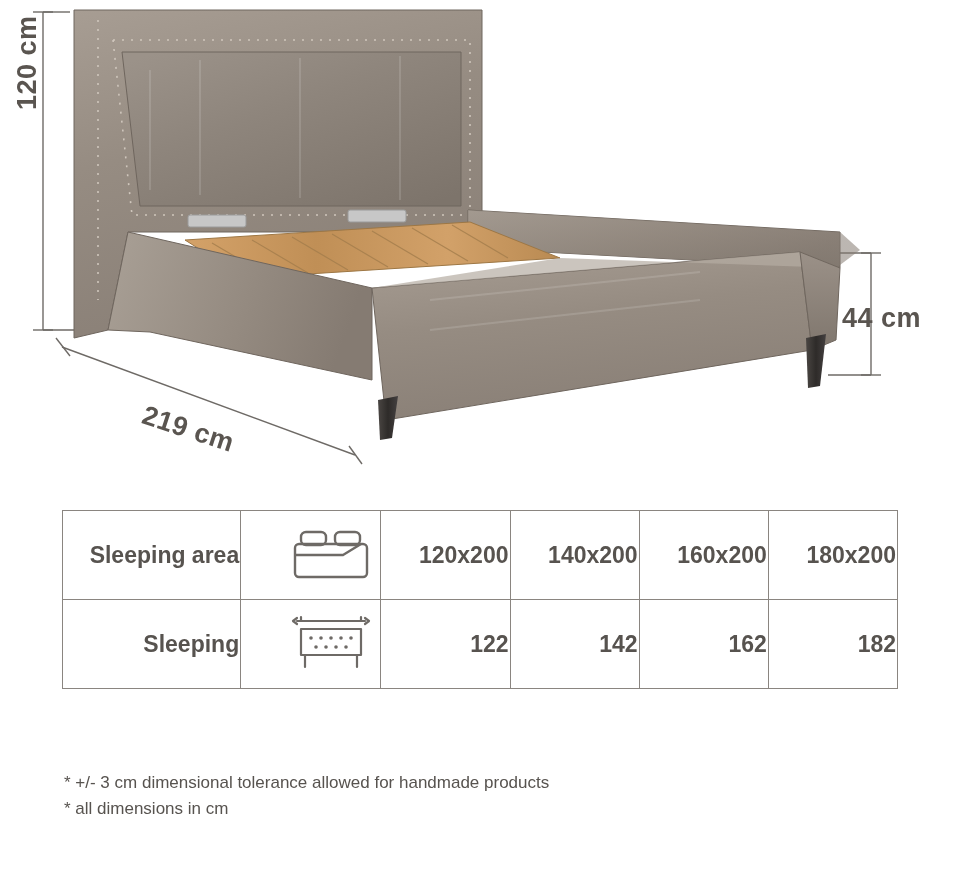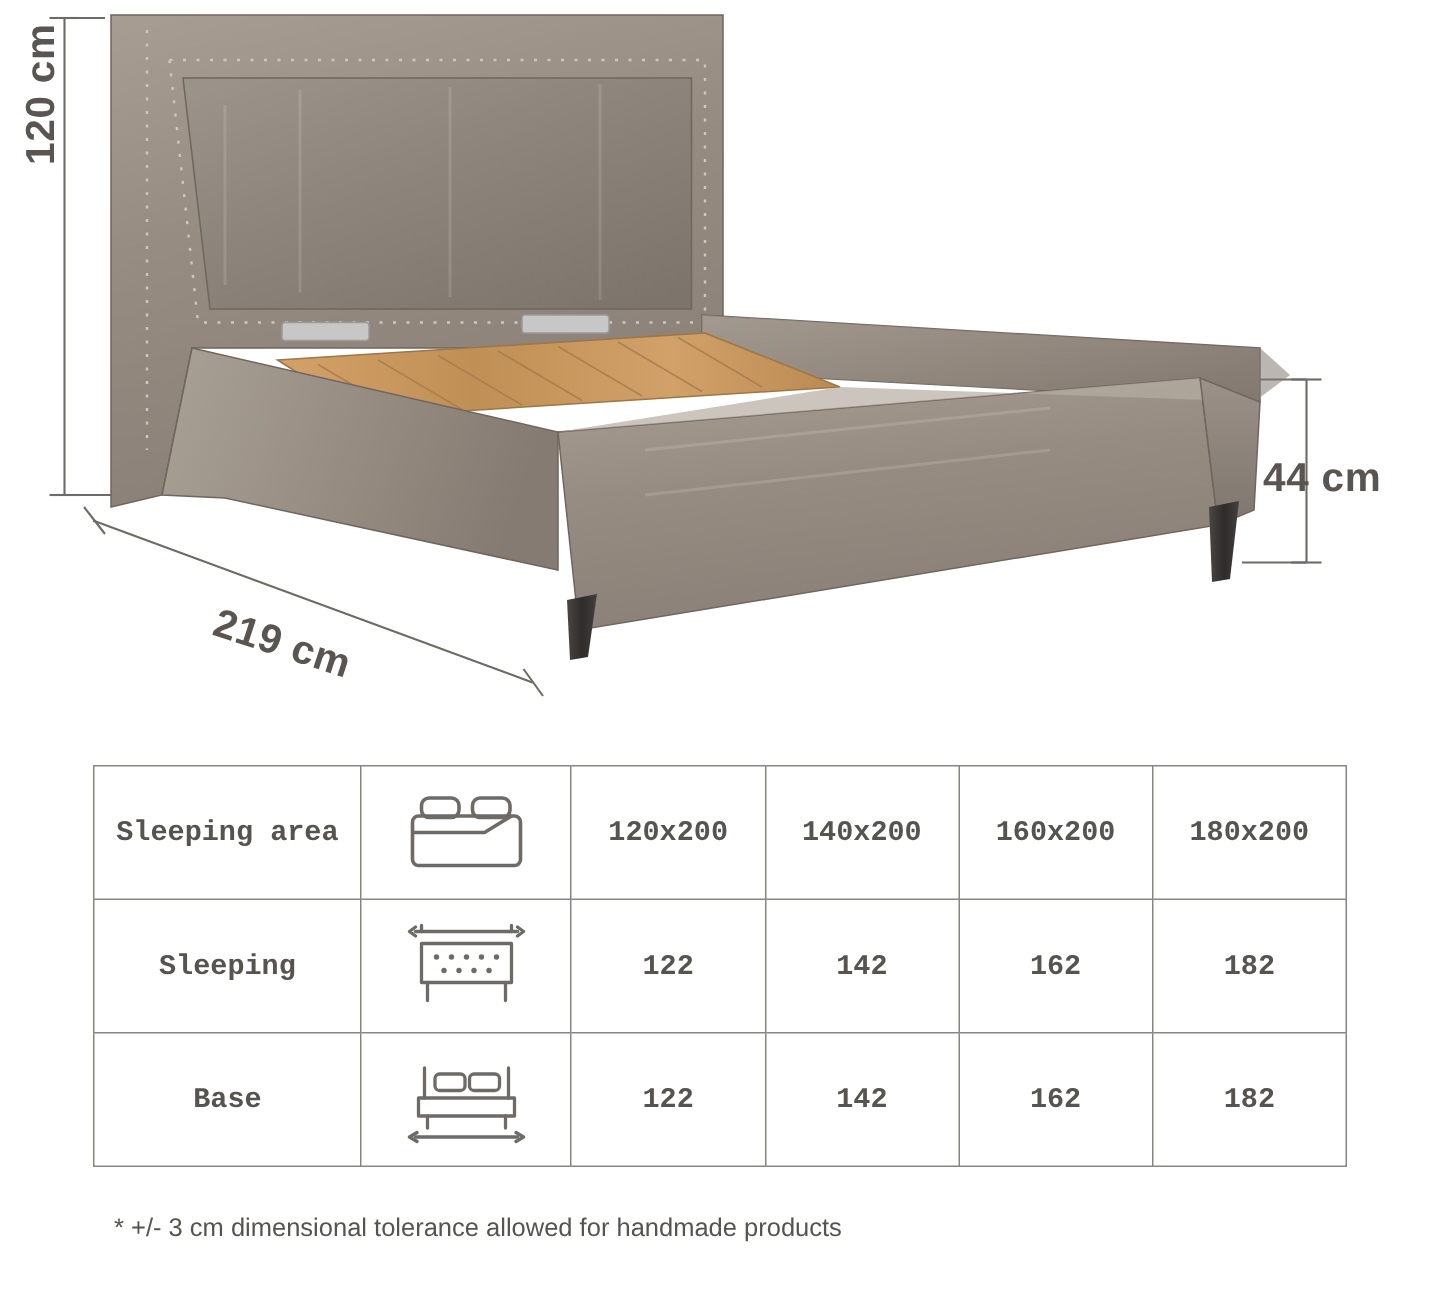--- a/index.html
+++ b/index.html
@@ -56,48 +56,47 @@
     position: absolute;
     left: 62px;
     top: 510px;
     width: 836px;
     border-collapse: collapse;
     table-layout: fixed;
   }
   #spec-table td {
     border: 1.5px solid #8a8580;
     height: 86px;
-    text-align: center;
+    text-align: right;
     vertical-align: middle;
-    font-family: Liberation Mono, monospace;
+    font-family: Liberation Sans, sans-serif;
     font-weight: bold;
-    font-size: 19px;
+    font-size: 23px;
     color: #57534f;
   }
   .col-name  { width: 178px; }
   .col-icon  { width: 140px; }
   .col-size  { width: 129px; }
 
   .cell-label { font-size: 23px; }
   .cell-value { font-size: 25px; }
   .head-size  { font-size: 24px; }
 
   .icon-cell { line-height: 0; }
   .icon-cell svg { display: inline-block; vertical-align: middle; }
 
   
   #notes {
     position: absolute;
     left: 64px;
-    top: 806px;
+    top: 770px;
     font-family: "Liberation Sans", sans-serif;
     font-size: 17px;
     color: #57534f;
     line-height: 26px;
-    margin-left: 12px;
   }
   #notes div { white-space: nowrap; }
 </style>
 </head>
 <body>
 
 <div id="illustration">
   <svg width="960" height="500" viewBox="0 0 960 500" xmlns="http://www.w3.org/2000/svg">
     <defs>
       <linearGradient id="fabric" x1="0" y1="0" x2="0.3" y2="1">
@@ -253,38 +252,19 @@
               <circle cx="63" cy="34" r="1.8"></circle>
           </g>
         </svg>
       </td>
       <td class="cell-value">122</td>
       <td class="cell-value">142</td>
       <td class="cell-value">162</td>
       <td class="cell-value">182</td>
     </tr>
 
-    <tr>
-      <td class="cell-label">Base</td>
-      <td class="icon-cell">
-        <svg width="96" height="62" viewBox="0 0 96 62" xmlns="http://www.w3.org/2000/svg">
-          <g fill="none" stroke="#6e6a66" stroke-width="2.2" stroke-linejoin="round" stroke-linecap="round">
-            <path d="M20 10 L20 30 M76 10 L76 30"></path>
-            <rect x="27" y="14" width="20" height="11" rx="3"></rect>
-            <rect x="50" y="14" width="20" height="11" rx="3"></rect>
-            <path d="M16 30 L80 30 L80 42 L16 42 Z"></path>
-            <path d="M22 42 L22 50 M74 42 L74 50"></path>
-            <path d="M14 56 L82 56"></path>
-            <path d="M10 56 L15 53 M10 56 L15 59 M86 56 L81 53 M86 56 L81 59"></path>
-          </g>
-        </svg>
-      </td>
-      <td class="cell-value">122</td>
-      <td class="cell-value">142</td>
-      <td class="cell-value">162</td>
-      <td class="cell-value">182</td>
-    </tr>
   </tbody>
 </table>
 
 <div id="notes">
   <div>* +/- 3 cm dimensional tolerance allowed for handmade products</div>
+  <div>* all dimensions in cm</div>
 </div>
 
 </body></html>

